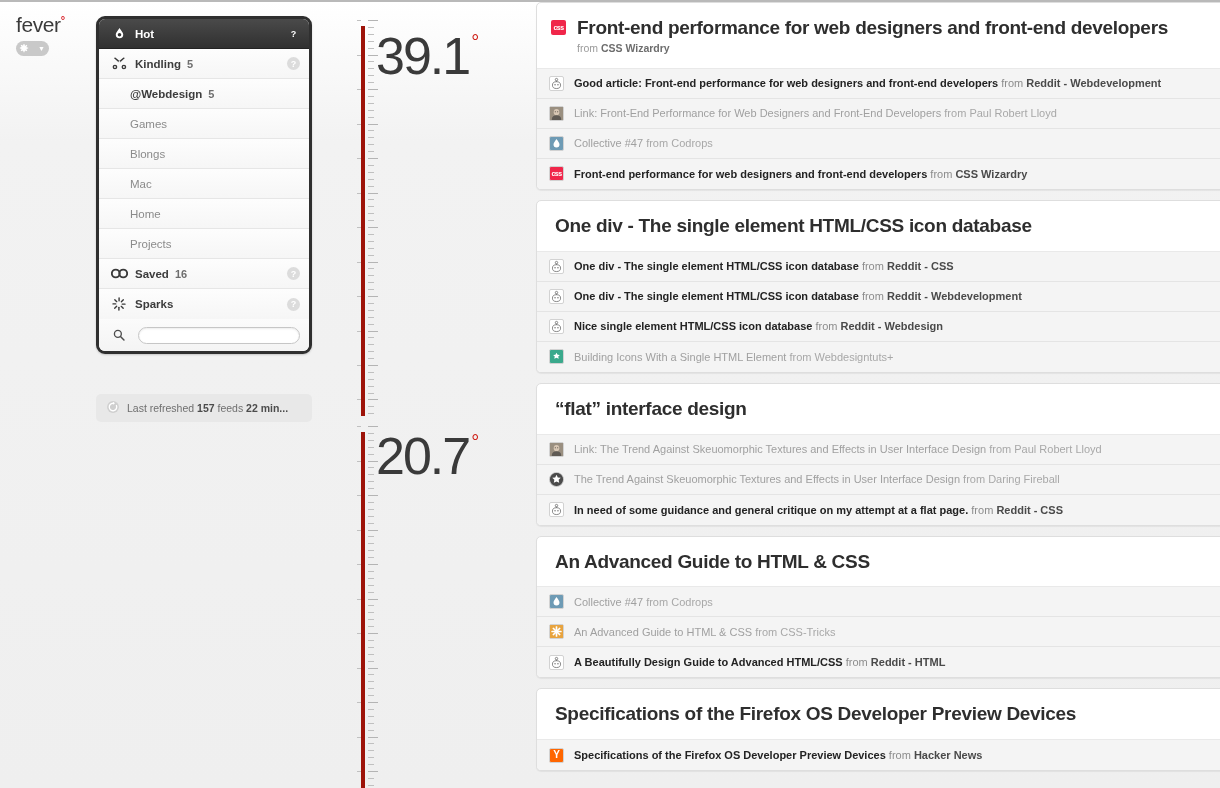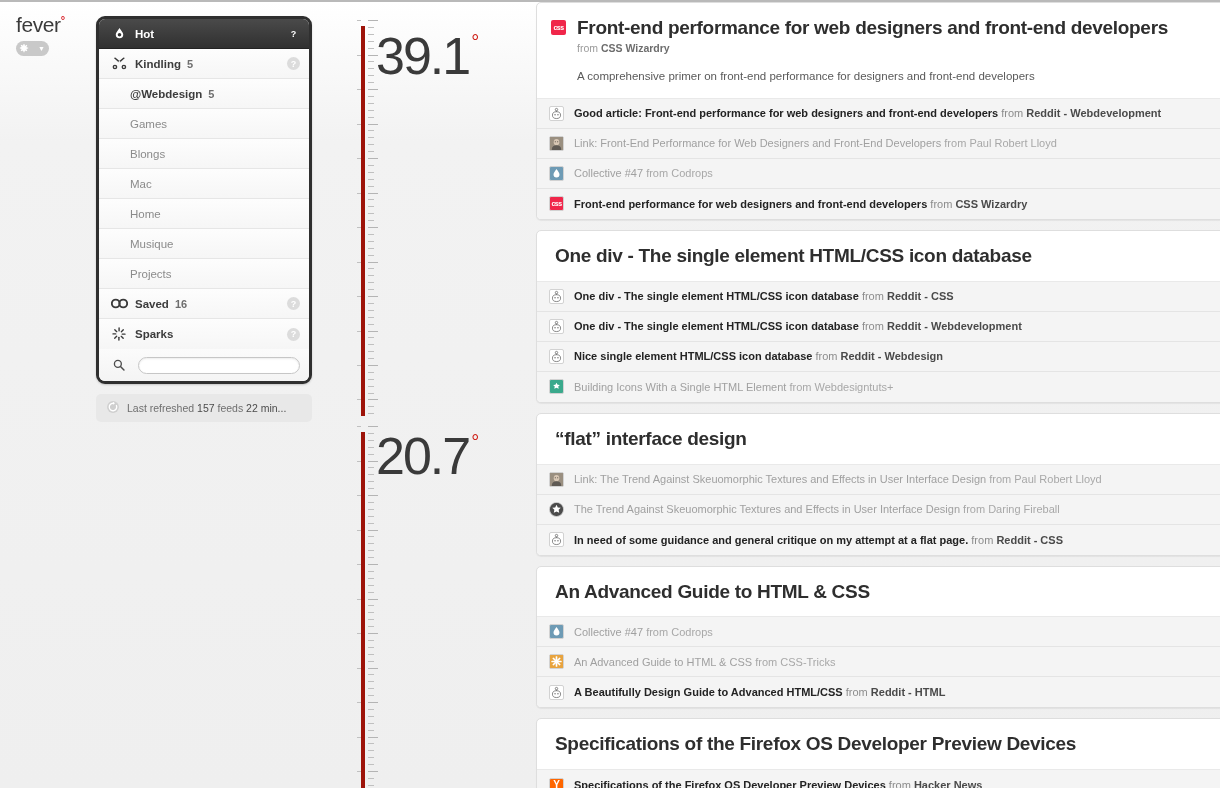--- a/index.html
+++ b/index.html
@@ -90,21 +90,21 @@
     color:#444; outline:none;
     box-shadow:inset 0 1px 2px rgba(0,0,0,0.08);
   }
   #refresh-bar {
     position:absolute; left:96px; top:392px; width:216px; height:28px;
     background:#e8e8e8; border-radius:5px;
     display:flex; align-items:center; padding:0 10px;
     font-size:10.5px; color:#6f6f6f;
   }
   #refresh-bar .refresh-icon { margin-right:7px; }
-  .rf-strong { color:#4c4c4c; font-weight:normal; }
+  .rf-strong { color:#4c4c4c; font-weight:bold; }
 
   
   .thermo {
     position:absolute; left:356px; width:22px;
   }
   .thermo .mercury {
     position:absolute; left:5px; top:6px; width:4px; bottom:0;
     background:#9d1309;
   }
   .thermo .ticks {
@@ -245,23 +245,20 @@
           <span class="nav-label plain sub">Games</span>
         </div>
         <div class="nav-row child">
           <span class="nav-label plain sub">Blongs</span>
         </div>
         <div class="nav-row child">
           <span class="nav-label plain sub">Mac</span>
         </div>
         <div class="nav-row child">
           <span class="nav-label plain sub">Home</span>
-        </div>
-        <div class="nav-row child">
-          <span class="nav-label plain sub">Musique</span>
         </div>
         <div class="nav-row child">
           <span class="nav-label plain sub">Projects</span>
         </div>
         <div class="nav-row">
           <span class="nav-icon">
             <svg width="17" height="11" viewBox="0 0 20 12">
               <circle cx="5.6" cy="6" r="4.6" fill="none" stroke="#3a3a3a" stroke-width="2.2"></circle>
               <circle cx="14.4" cy="6" r="4.6" fill="none" stroke="#3a3a3a" stroke-width="2.2"></circle>
             </svg>
@@ -463,21 +460,20 @@
   </div>
 
 <div id="cards">
     <div class="card">
       <div class="card-head with-icon">
         <span class="card-favicon fav-css">
           <span style="font-size:7px;font-weight:bold;color:#fff;letter-spacing:-0.5px;">css</span>
         </span>
         <div class="card-title">Front-end performance for web designers and front-end developers</div>
         <div class="card-source"><span>from </span><b>CSS Wizardry</b></div>
-        <div class="card-excerpt">A comprehensive primer on front-end performance for designers and front-end developers</div>
       </div>
       <div class="links">
         <div class="link-row">
           <span class="link-favicon fav-reddit">
             <svg width="13" height="13" viewBox="0 0 16 16">
               <ellipse cx="8" cy="10" rx="5" ry="4.2" fill="#fff" stroke="#6e6e6e" stroke-width="1"></ellipse>
               <circle cx="6.2" cy="9.6" r="0.9" fill="#6e6e6e"></circle>
               <circle cx="9.8" cy="9.6" r="0.9" fill="#6e6e6e"></circle>
               <circle cx="8" cy="3.2" r="1.5" fill="none" stroke="#6e6e6e" stroke-width="1"></circle>
               <line x1="8" y1="4.6" x2="8" y2="6" stroke="#6e6e6e" stroke-width="1"></line>

